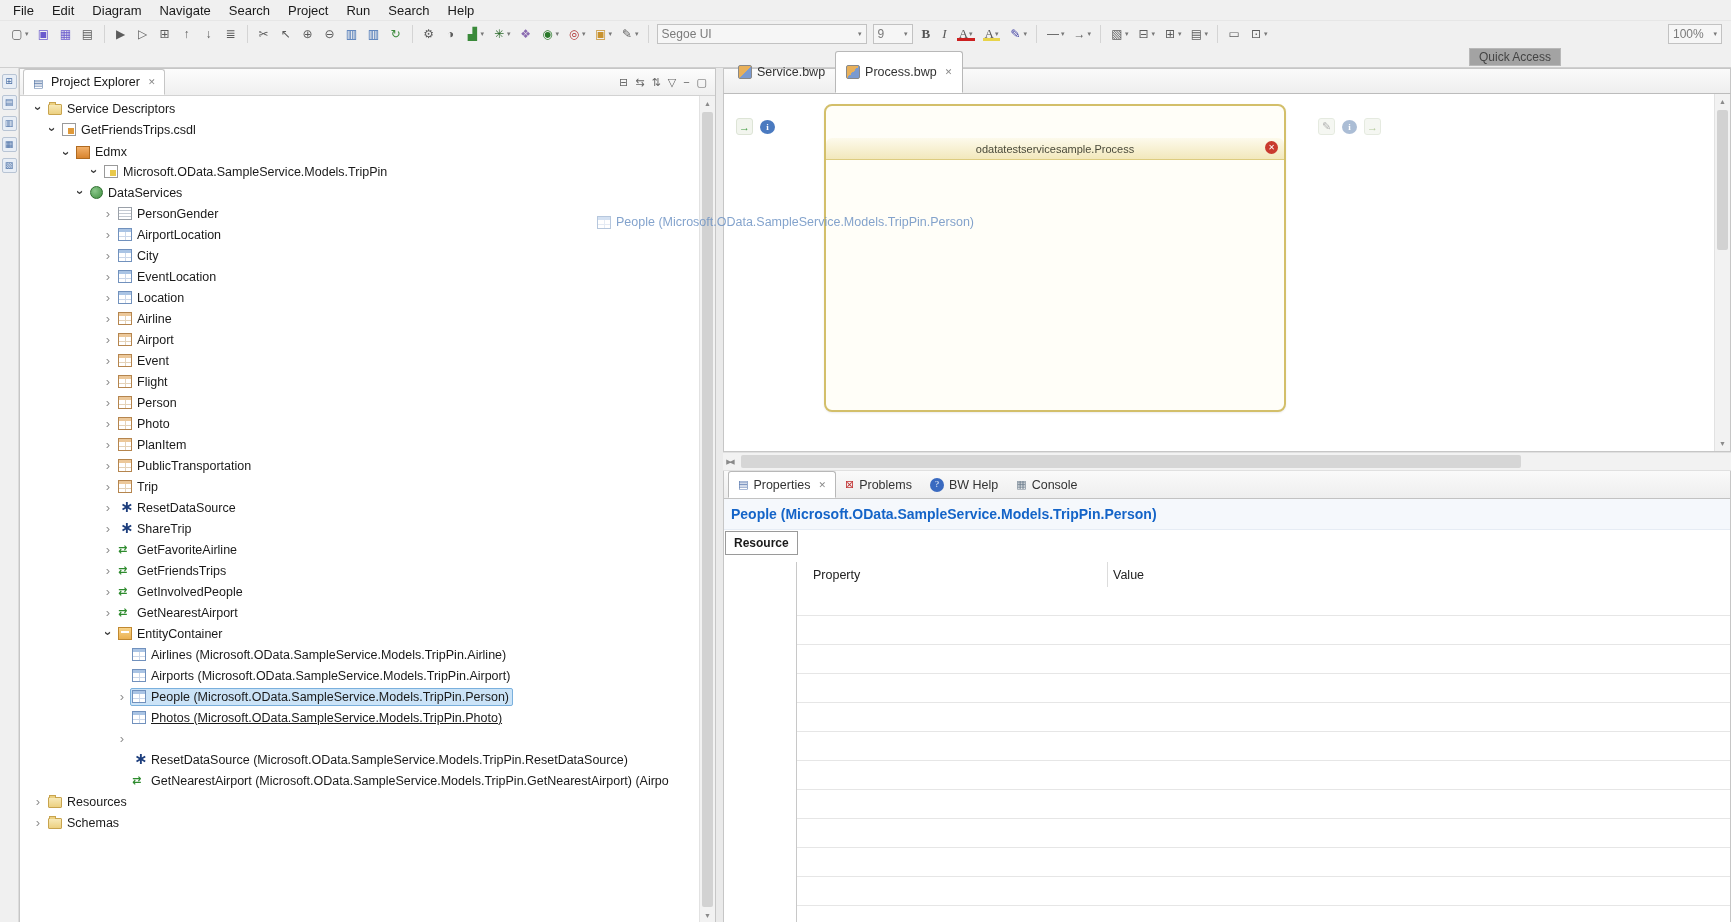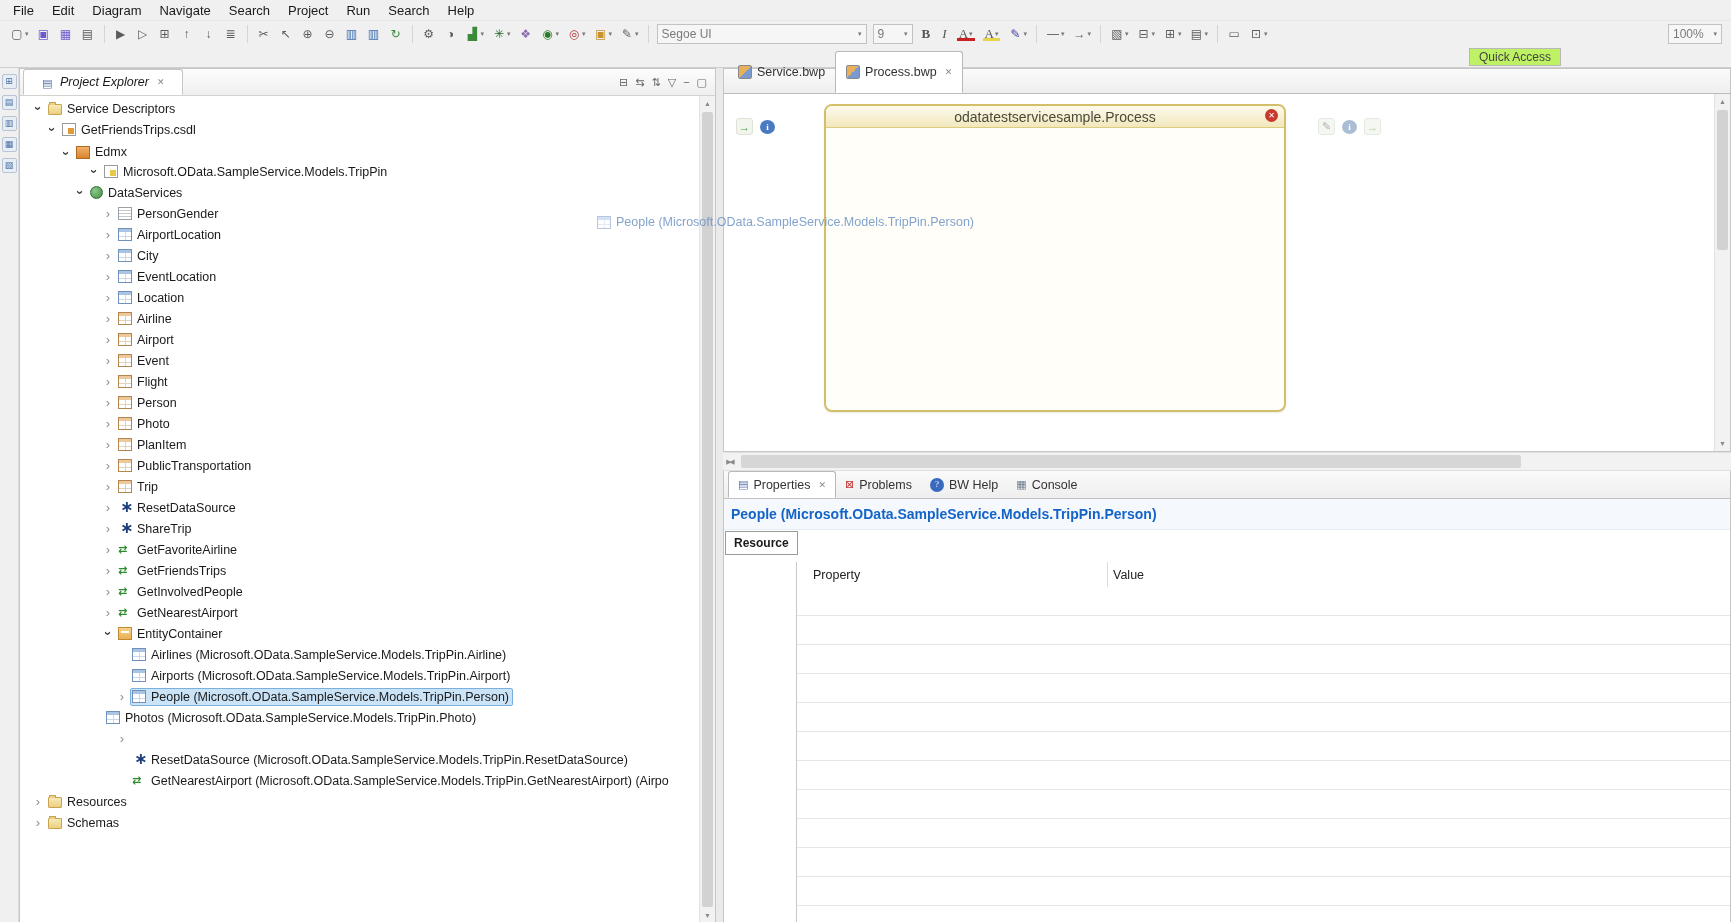--- a/index.html
+++ b/index.html
@@ -16,30 +16,30 @@
   .tsep{width:1px;height:18px;background:#d4d4d4;margin:0 5px;}
   .tspacer{flex:1;}
   .tcombo{display:flex;align-items:center;justify-content:space-between;height:18px;border:1px solid #c2c2c2;
     background:#f6f6f6;color:#7a7a7a;font-size:12px;padding:0 4px;margin:0 3px;}
   .tcv{white-space:nowrap;overflow:hidden;}
   .tletter{font-family:"Liberation Serif","DejaVu Serif",serif;font-size:13px;color:#555;position:relative;padding:0 5px;}
   .tletter.bold{font-weight:bold;}
   .tletter.italic{font-style:italic;}
   .ubar{position:absolute;left:3px;right:3px;bottom:1px;height:3px;}
   .subbar{height:20px;background:#f0f0f0;border-bottom:1px solid #cfcfcf;display:flex;justify-content:flex-end;align-items:center;}
-  .quick-access{margin-right:170px;border:1px solid #b8b8b8;background:#bef264;color:#444;font-size:12px;padding:1px 9px;}
+  .quick-access{margin-right:170px;border:1px solid #b8b8b8;background:#a3a3a3;color:#444;font-size:12px;padding:1px 9px;}
 
   
   .main{display:flex;height:856px;background:#eaeaea;}
   .leftstrip{width:18px;background:#f0f0f0;border-right:1px solid #dcdcdc;display:flex;flex-direction:column;align-items:center;padding-top:6px;gap:6px;}
   .lsico{width:13px;height:13px;font-size:9px;line-height:13px;text-align:center;border:1px solid #b8c4d4;background:#e8eef6;color:#4a6fa5;border-radius:2px;}
 
   .explorer{width:697px;background:#fff;border:1px solid #c6c6c6;display:flex;flex-direction:column;box-sizing:border-box;}
   .panel-tabbar{height:26px;display:flex;align-items:center;background:linear-gradient(#fcfcfc,#efefef);border-bottom:1px solid #d2d2d2;flex:none;}
-  .panel-tab{display:flex;align-items:center;gap:5px;padding:4px 18px;height:100%;box-sizing:border-box;font-size:12.5px;font-style:italic;}
+  .panel-tab{display:flex;align-items:center;gap:5px;padding:4px 9px;height:100%;box-sizing:border-box;font-size:12.5px;}
   .panel-tab.active{background:#fff;border:1px solid #c6c6c6;border-bottom-color:#fff;border-radius:3px 3px 0 0;margin-left:3px;}
   .pe-ico{width:13px;height:12px;display:inline-block;}
   .pe-ico::before{content:"▤";color:#5a7aa8;font-size:11px;}
   .tabx{color:#8a8a8a;font-size:9px;margin-left:3px;}
   .panel-tools{margin-left:auto;display:flex;align-items:center;gap:7px;padding-right:8px;color:#666;}
   .ptool{font-size:11px;line-height:14px;}
   .tree-wrap{flex:1;position:relative;overflow:hidden;}
   .tree{position:absolute;top:0;left:0;right:15px;bottom:0;padding-top:2px;overflow:hidden;}
   .trow{height:21px;display:flex;align-items:center;white-space:nowrap;font-size:12.5px;color:#1a1a1a;}
   .texp{width:16px;text-align:center;color:#8f8f8f;font-size:13px;flex:none;cursor:default;}
@@ -87,21 +87,21 @@
   .etico{width:12px;height:12px;border:1px solid #888;border-radius:2px;background:linear-gradient(135deg,#e8b05a 50%,#7a9ad0 50%);flex:none;}
 
   .canvas{height:358px;position:relative;background:#fff;border:1px solid #c6c6c6;border-top:none;box-sizing:border-box;flex:none;overflow:hidden;}
   .chip{position:absolute;display:flex;gap:7px;align-items:center;}
   .chip.left{left:12px;top:24px;}
   .chip.rightc{left:594px;top:24px;opacity:.75;}
   .chip-ico{min-width:15px;height:15px;display:flex;align-items:center;justify-content:center;font-size:11px;font-weight:bold;background:#f2f5ee;border:1px solid #dde4d6;border-radius:3px;}
   .circ{border-radius:50% !important;color:#fff !important;font-size:9px !important;border:none !important;width:14px;height:14px;font-family:"Liberation Serif","DejaVu Serif",serif;}
 
   .pbox{position:absolute;left:100px;top:10px;width:458px;height:304px;border:2px solid #d3bf6a;border-radius:8px;background:#fffef8;box-shadow:0 1px 2px rgba(0,0,0,.08);}
-  .pbox-h{height:21px;background:linear-gradient(#fdfaec,#f2e8bc);border-bottom:1px solid #ddcc80;border-radius:6px 6px 0 0;display:flex;align-items:center;justify-content:center;font-size:14px;color:#4a4a3a;position:relative;}
+  .pbox-h{height:21px;background:linear-gradient(#fdfaec,#f2e8bc);border-bottom:1px solid #ddcc80;border-radius:6px 6px 0 0;display:flex;align-items:center;justify-content:center;font-size:11px;color:#4a4a3a;position:relative;margin-top:32px;}
   .pbox-x{position:absolute;top:3px;right:6px;width:13px;height:13px;border-radius:50%;background:#c93a2e;color:#fff;font-size:8px;line-height:13px;text-align:center;}
   .pbox-x::before{content:"✕";}
   .pbox-b{position:absolute;top:21px;left:0;right:0;bottom:0;}
 
   
   .ghost{position:absolute;left:597px;top:215px;display:flex;align-items:center;color:#6e93c4;font-size:12.5px;opacity:.85;pointer-events:none;white-space:nowrap;z-index:50;}
   .gmuted{opacity:.6;}
 
   
   .props{flex:1;display:flex;flex-direction:column;background:#fff;border:1px solid #c6c6c6;border-top:none;box-sizing:border-box;min-height:0;}
@@ -509,21 +509,21 @@
                 <span class="tlabel">Airports (Microsoft.OData.SampleService.Models.TripPin.Airport)</span>
               </span>
             </div>
             <div class="trow" style="padding-left: 94px;">
               <span class="texp">›</span>
               <span class="tsel sel">
                 <span class="ticon tbl-blue"></span>
                 <span class="tlabel">People (Microsoft.OData.SampleService.Models.TripPin.Person)</span>
               </span>
             </div>
-            <div class="trow" style="padding-left: 68px;">
+            <div class="trow" style="padding-left: 94px; text-decoration: underline;">
               <span class="texp none"></span>
               <span class="tsel">
                 <span class="ticon tbl-blue"></span>
                 <span class="tlabel">Photos (Microsoft.OData.SampleService.Models.TripPin.Photo)</span>
               </span>
             </div>
             <div class="trow" style="padding-left: 94px;">
               <span class="texp">›</span>
             </div>
             <div class="trow" style="padding-left: 94px;">

